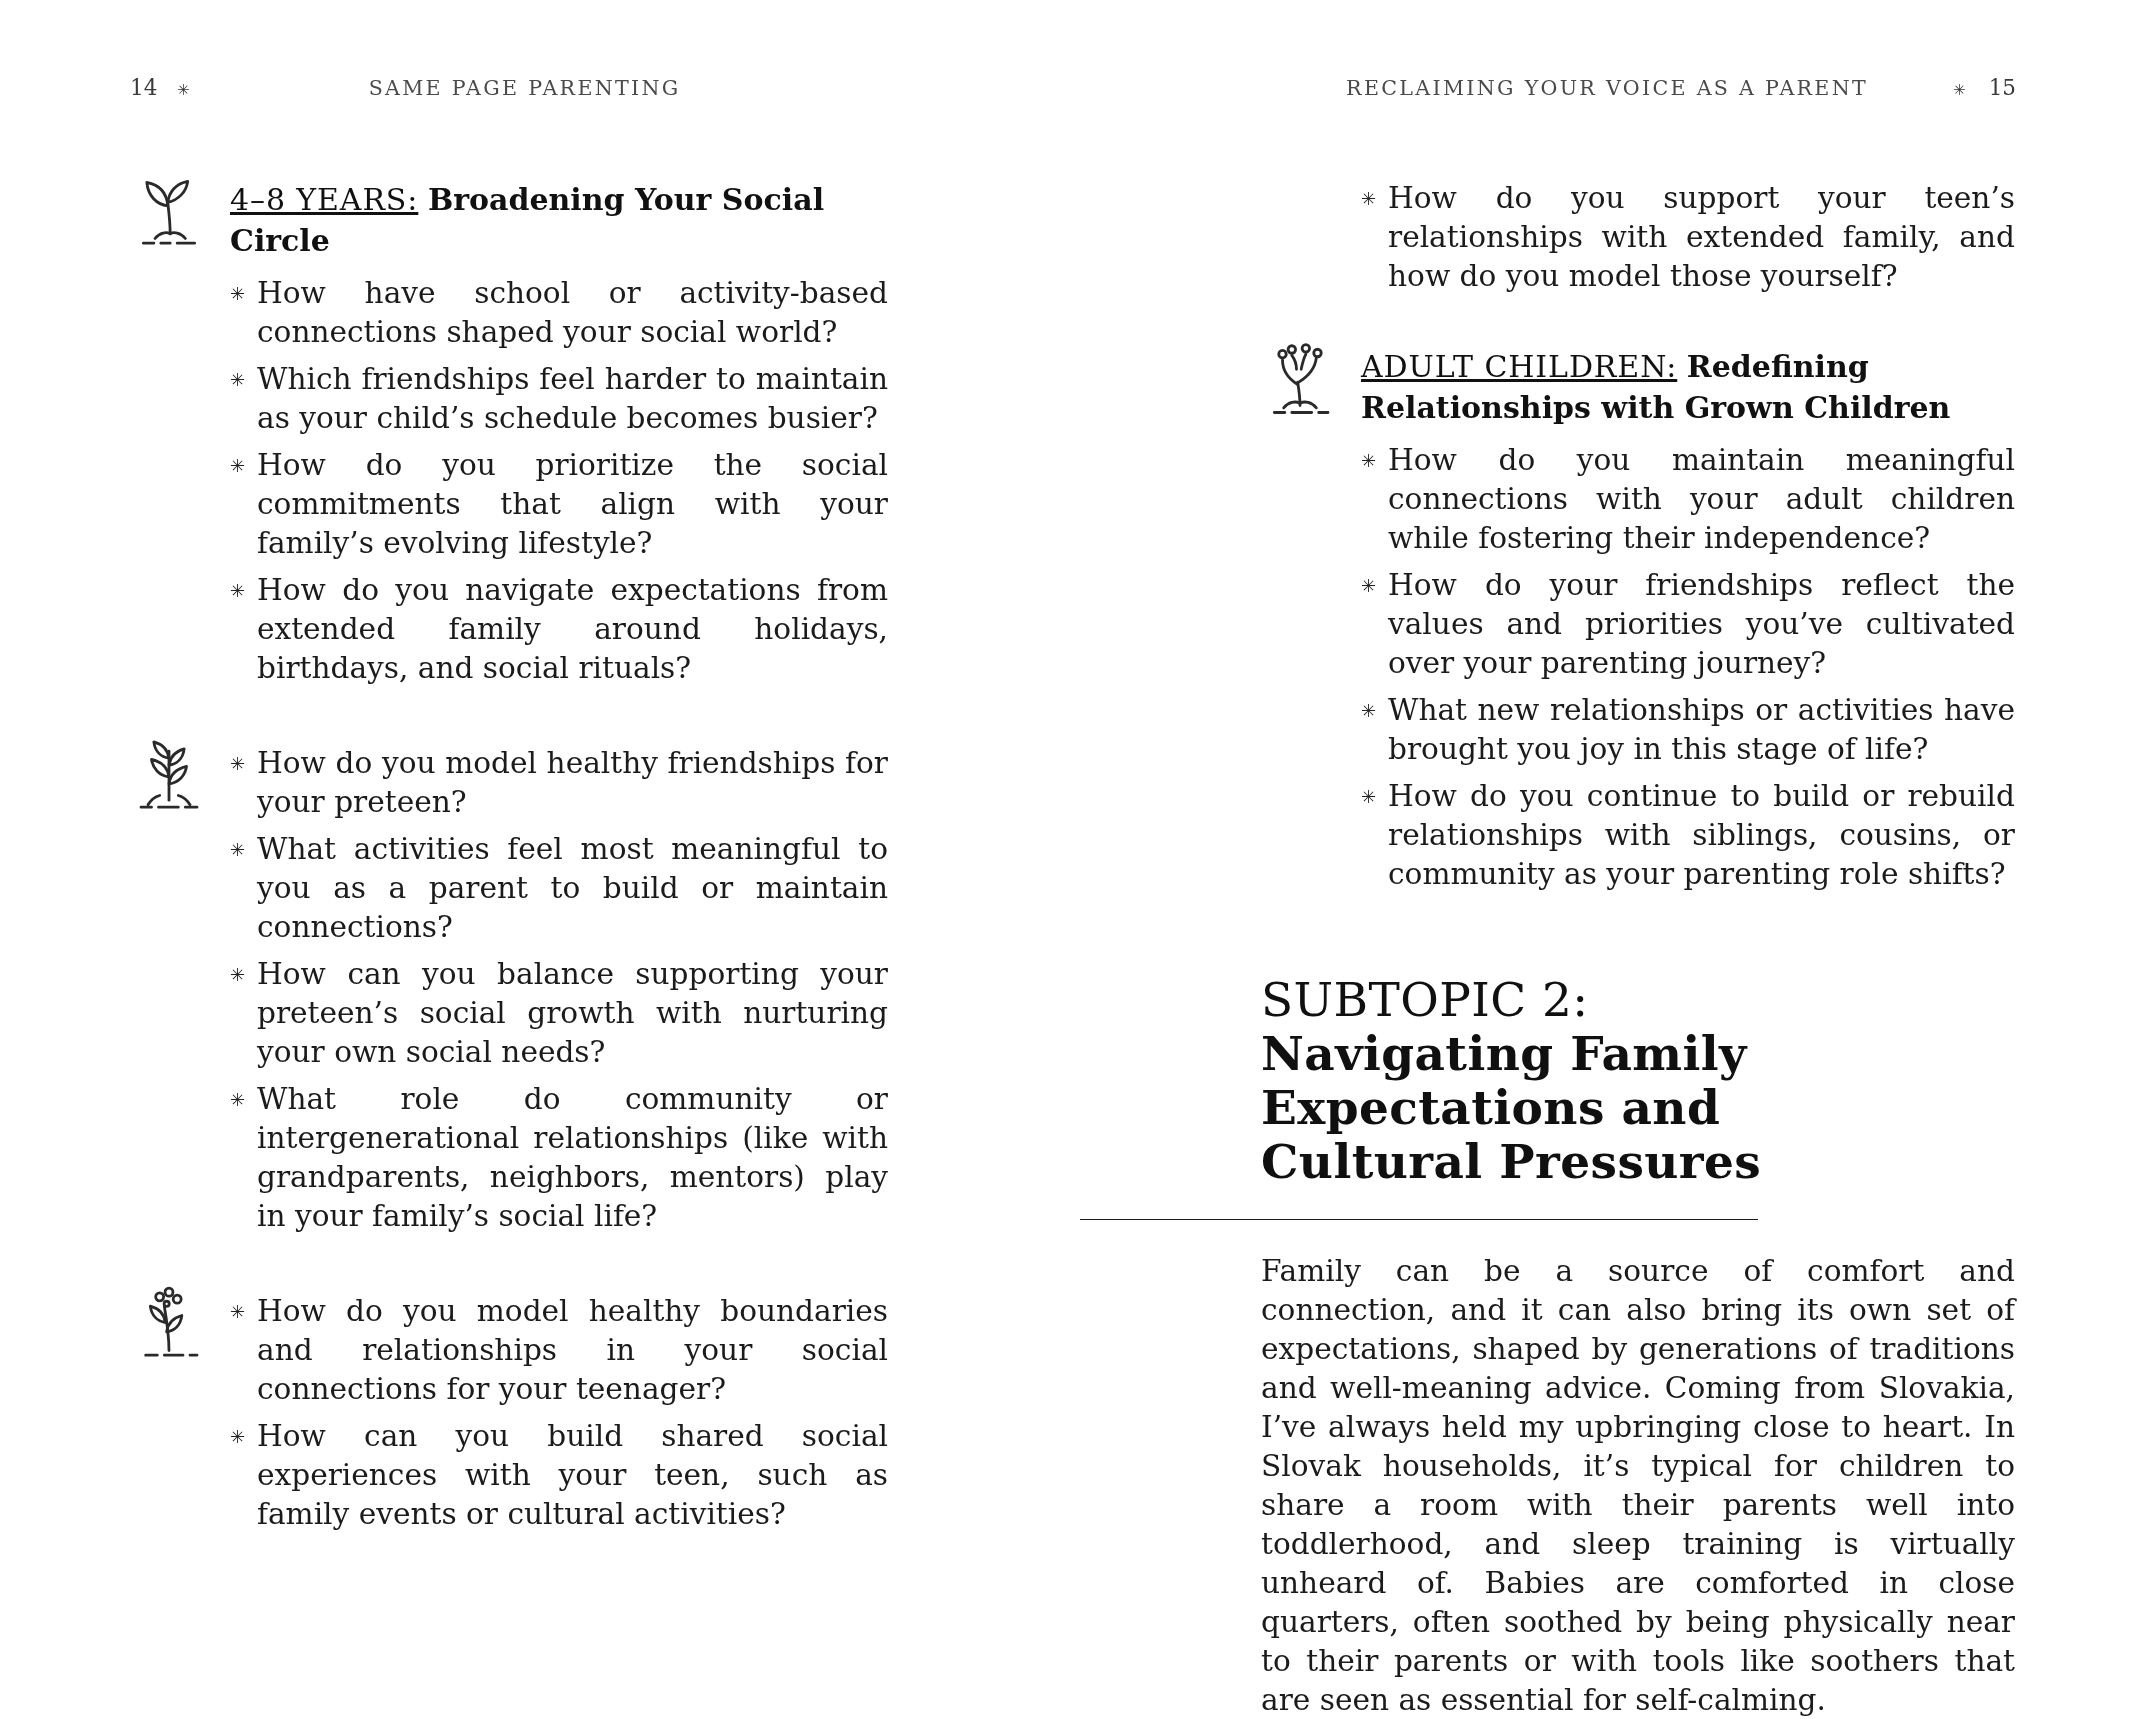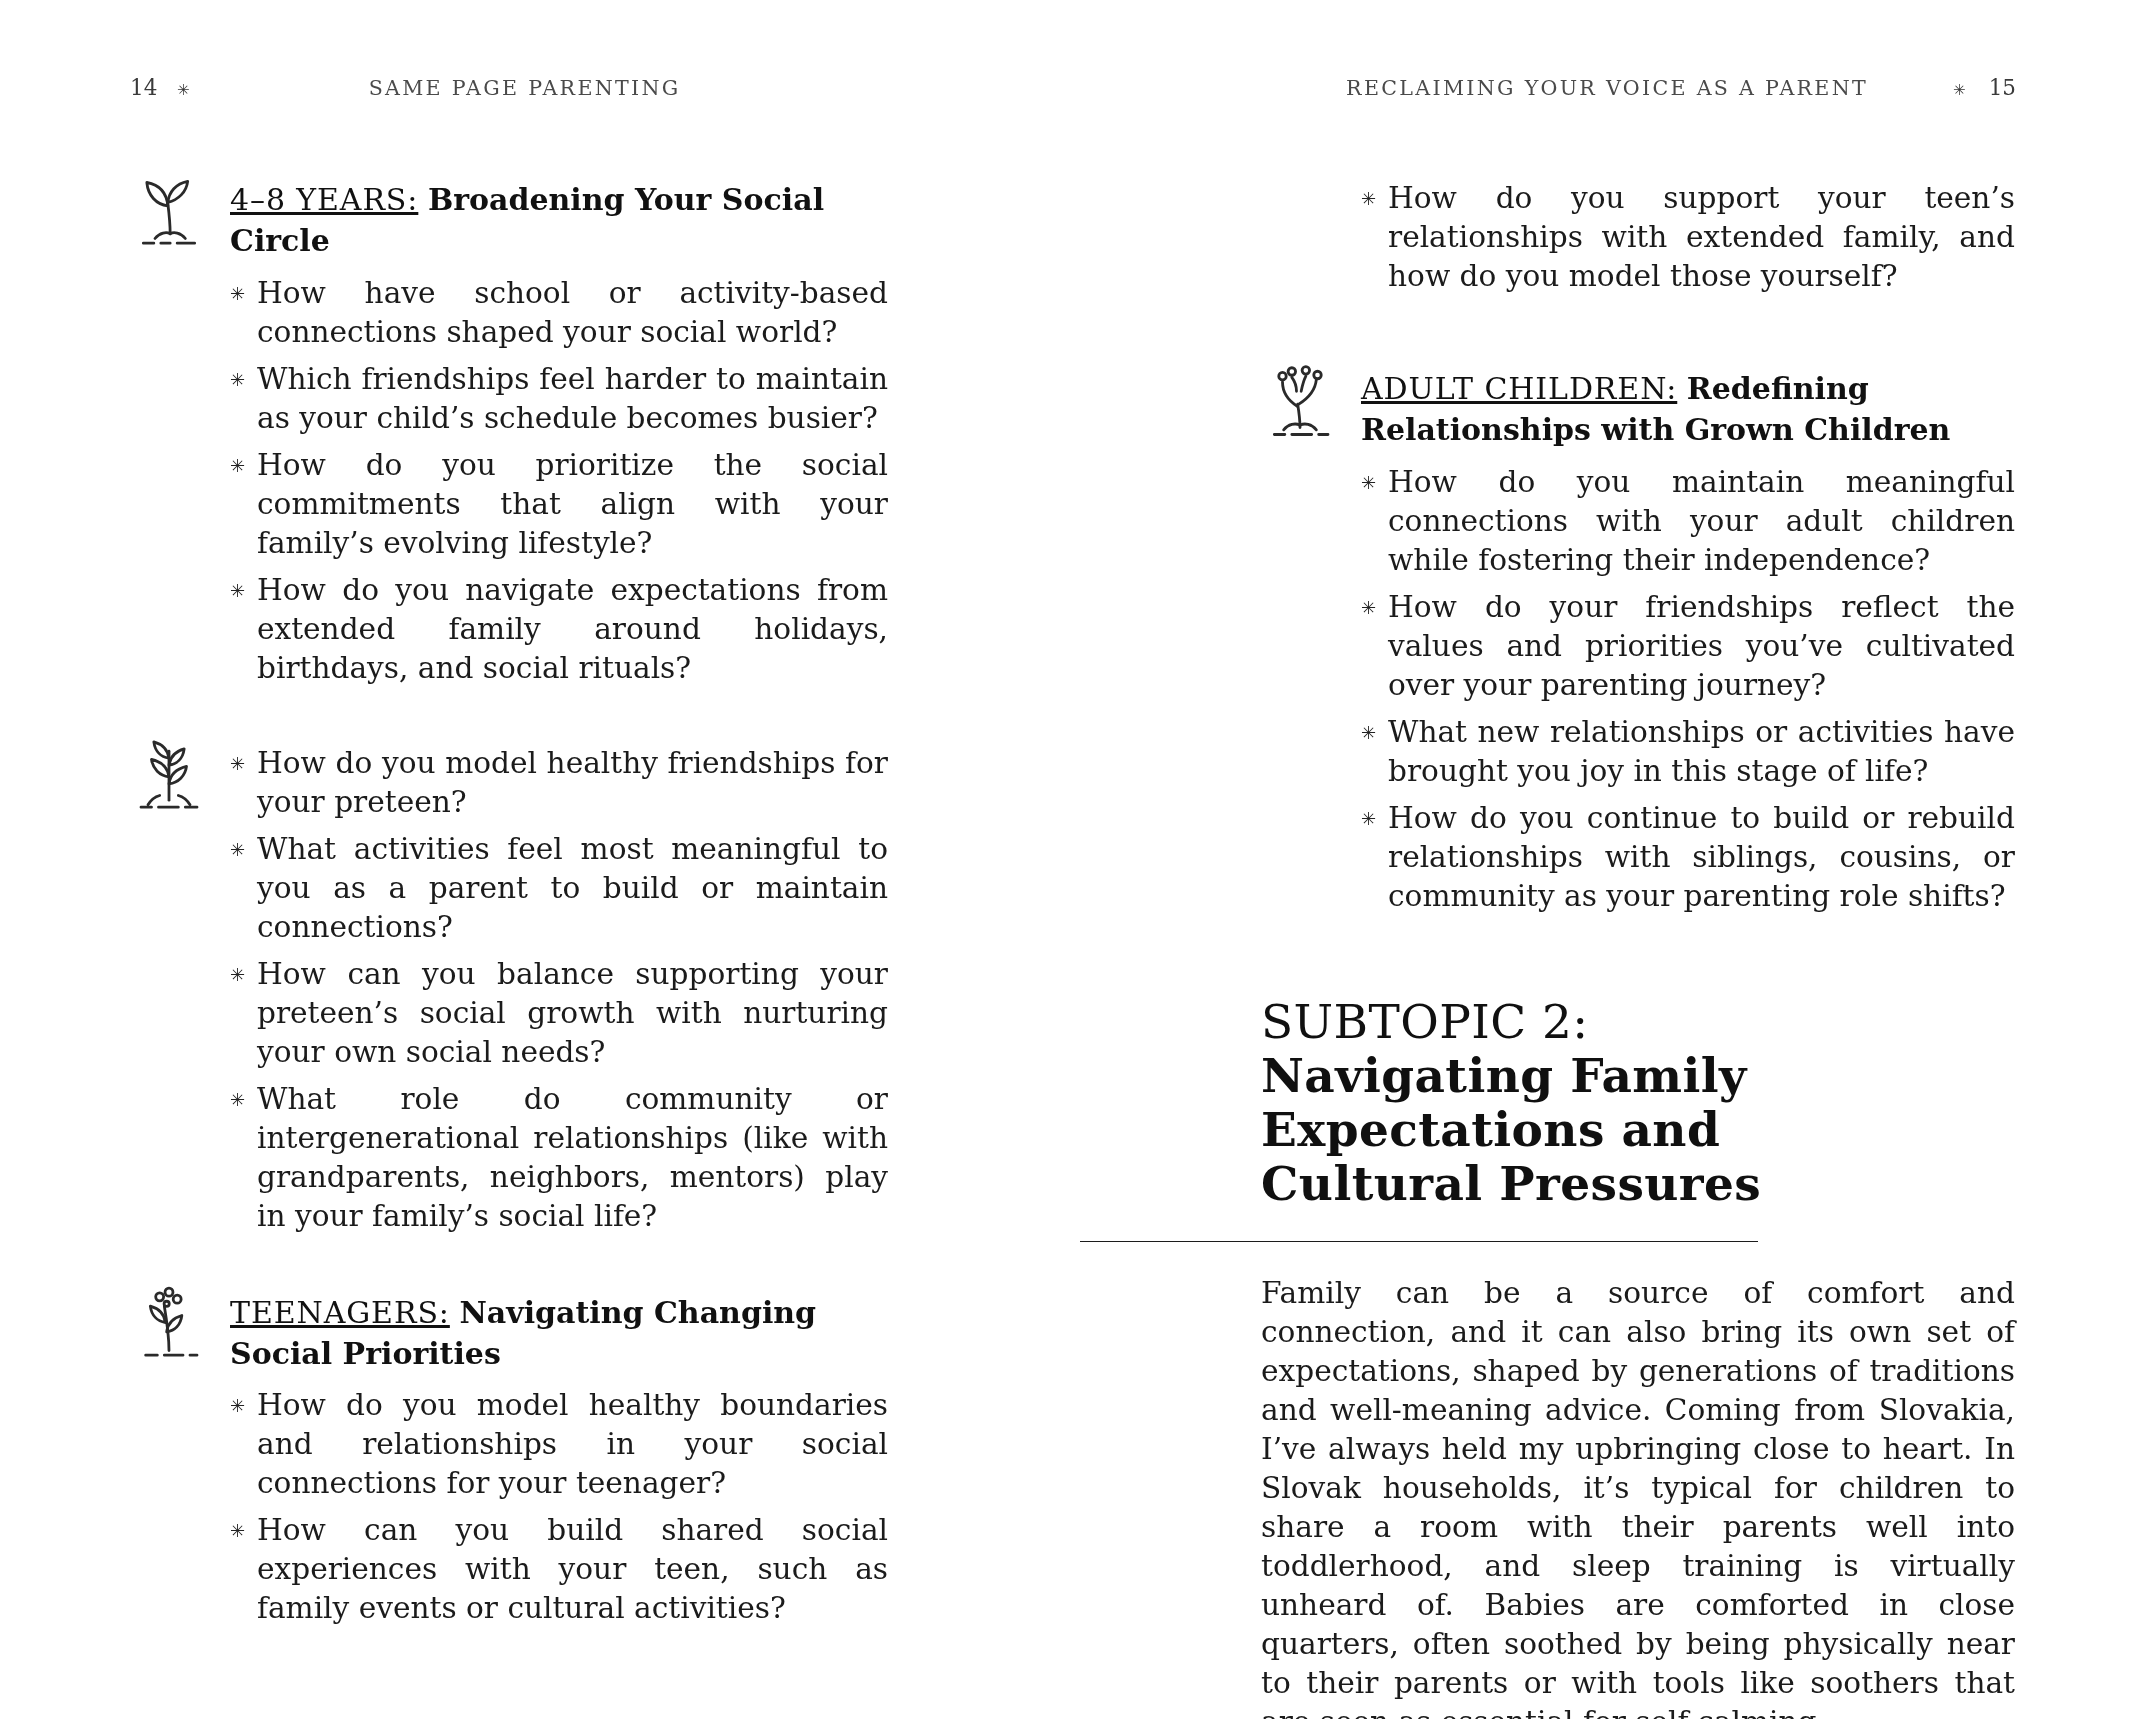--- a/index.html
+++ b/index.html
@@ -173,21 +173,20 @@
             <path d="M27 32 C20 31 15 26 14 18 C21 20 26 25 27 32 Z"></path>
             <path d="M28 40 C35 39 40 34 41 26 C34 28 29 33 28 40 Z"></path>
             <circle cx="22" cy="10" r="3.4"></circle>
             <circle cx="30" cy="6" r="3.4"></circle>
             <circle cx="37" cy="12" r="3.4"></circle>
             <circle cx="28" cy="16" r="2.2"></circle>
             <path d="M10 60 H20 M26 60 H42 M48 60 H54"></path>
           </g>
         </svg>
       </div>
-      <h3 class="topic-heading"><span class="hprefix">TEENAGERS:</span> <span class="htitle">Navigating Changing Social Priorities</span></h3>
       <div class="bullets">
         <div class="bullet">
           <span class="bglyph">✳</span>
           <span class="btext">How do you model healthy boundaries and relationships in your social connections for your teenager?</span>
         </div>
         <div class="bullet">
           <span class="bglyph">✳</span>
           <span class="btext">How can you build shared social experiences with your teen, such as family events or cultural activities?</span>
         </div>
 
@@ -209,21 +208,21 @@
 
     <section class="topic">
       <div class="bullets">
         <div class="bullet">
           <span class="bglyph">✳</span>
           <span class="btext">How do you support your teen’s relationships with extended family, and how do you model those yourself?</span>
         </div>
       </div>
     </section>
 
-    <section class="topic" style="margin-top:72px;">
+    <section class="topic" style="margin-top:50px;">
       <div class="topic-icon">
         <svg viewBox="0 0 60 70" xmlns="http://www.w3.org/2000/svg">
           <g fill="none" stroke="#2a2a2a" stroke-width="2.4" stroke-linecap="round" stroke-linejoin="round">
             <path d="M30 56 C30 48 29 42 28 36"></path>
             <path d="M28 38 C20 33 15 26 15 17"></path>
             <path d="M29 36 C37 31 43 25 44 15"></path>
             <path d="M23 13 C26 17 27 21 27 25"></path>
             <path d="M35 12 C33 16 32 20 31 25"></path>
             <circle cx="15" cy="12" r="3.2"></circle>
             <circle cx="23" cy="8" r="3.2"></circle>

